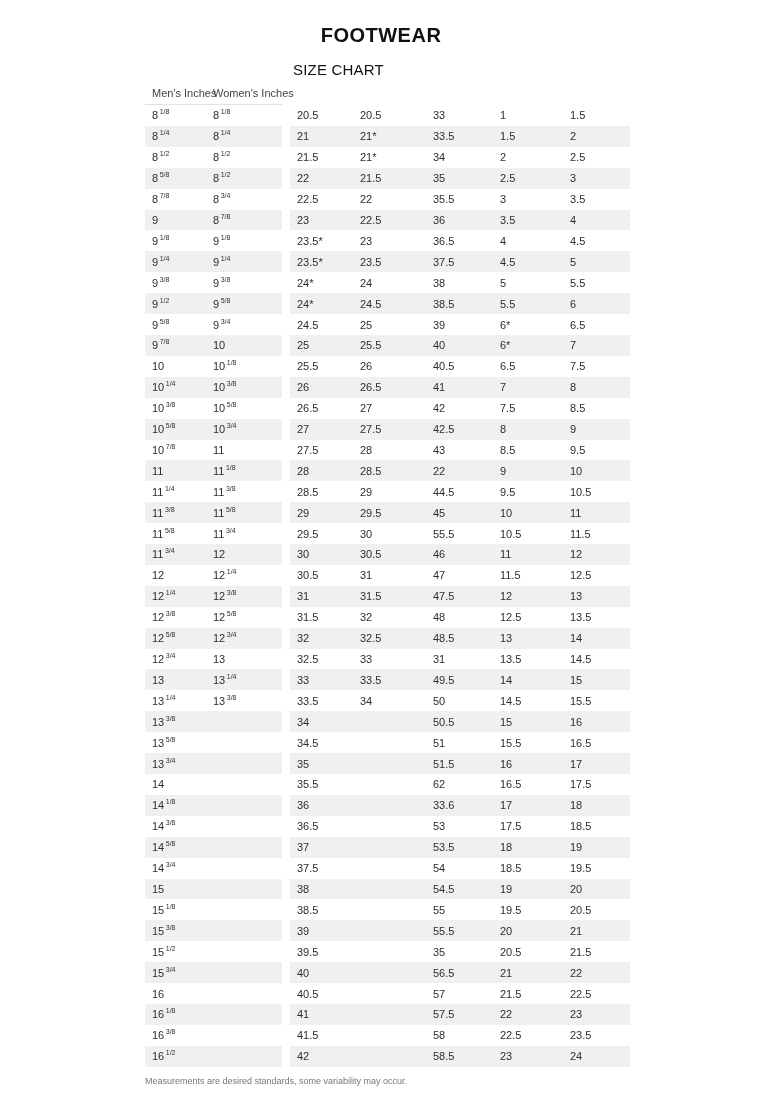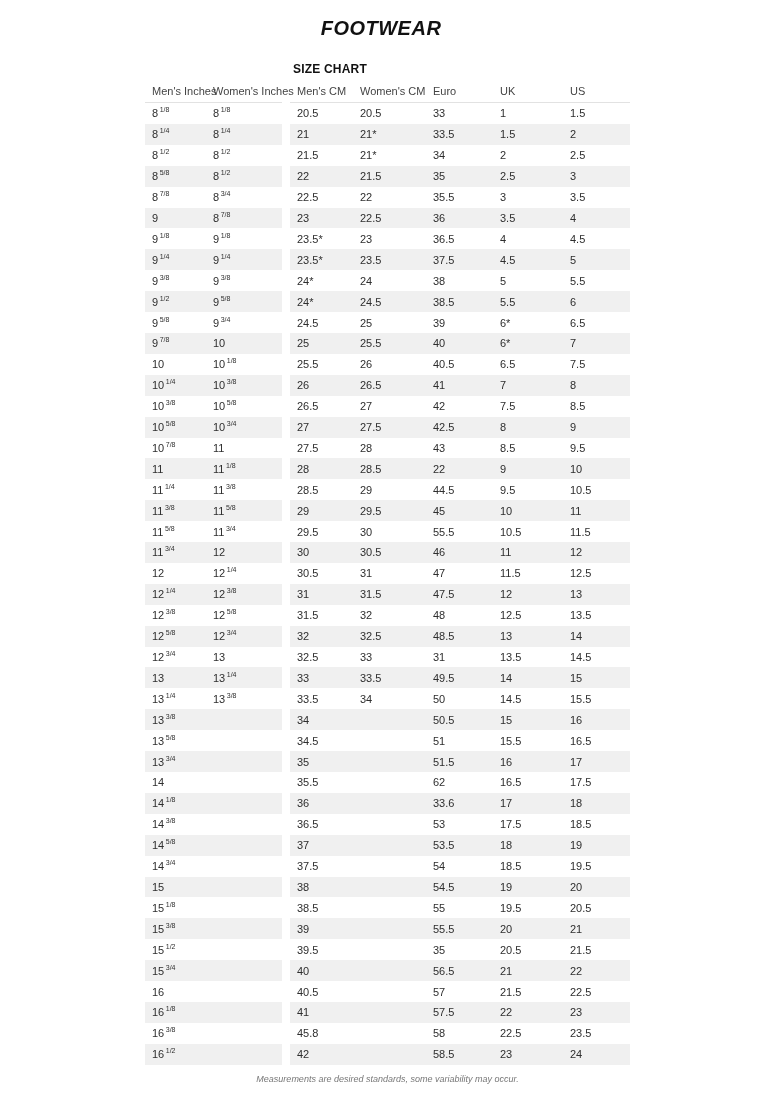--- a/index.html
+++ b/index.html
@@ -10,26 +10,26 @@
     --title:#111111;
     --footnote:#777777;
   }
   *{box-sizing:border-box;}
   html,body{margin:0;padding:0;}
   body{
     width:762px;height:1100px;background:#ffffff;overflow:hidden;position:relative;
     font-family:"Liberation Sans","DejaVu Sans",sans-serif;color:var(--text);
   }
   .page-title{
-    margin:0;padding-top:17px;text-align:center;
-    font-size:20px;font-weight:700;letter-spacing:0.5px;color:var(--title);font-style:italic;
+    margin:7px;padding-top:17px;text-align:center;
+    font-size:20px;font-weight:700;letter-spacing:0.5px;color:var(--title);
   }
   .section-title{
-    margin:22px 0 0 293px;
-    font-size:12px;font-weight:700;letter-spacing:0.2px;color:var(--title);
+    margin:14px 0 0 293px;
+    font-size:15px;font-weight:400;letter-spacing:0.2px;color:var(--title);
   }
   .table-wrap{margin:7px 0 0 145px;width:485px;font-size:11px;}
   .hrow{display:flex;}
   .seg{display:flex;}
   .seg-left{width:137px;}
   .seg-right{width:340px;margin-left:8px;}
   .hrow .seg{
     border-bottom:1px solid var(--border);
     padding-bottom:5px;padding-top:2px;color:var(--header-text);
   }
@@ -43,44 +43,37 @@
   .hcell{align-items:flex-end;}
   .c0{width:61px;}
   .c1{width:76px;}
   .c2{width:63px;}
   .c3{width:73px;}
   .c4{width:67px;}
   .c5{width:70px;}
   .c6{width:67px;}
   .frac{font-size:7px;position:relative;top:-3.5px;margin-left:1.5px;}
   .footnote{
-    margin:9px 0 0 145px;width:485px;text-align:center;
-    font-size:9px;color:var(--footnote);font-style:italic;
+    margin:9px 0 0 145px;width:485px;text-align:left;
+    font-size:9px;color:var(--footnote);
   }
 </style>
 </head>
 <body>
 
 <h1 class="page-title">FOOTWEAR</h1>
 
 <h2 class="section-title">SIZE CHART</h2>
 
 <div class="table-wrap">
   <div class="hrow">
     <div class="seg seg-left">
         <div class="cell c0 hcell">Men's Inches</div>
         <div class="cell c1 hcell">Women's Inches</div>
       </div>
-    <div class="seg seg-right">
-        <div class="cell c2 hcell">Men's CM</div>
-        <div class="cell c3 hcell">Women's CM</div>
-        <div class="cell c4 hcell">Euro</div>
-        <div class="cell c5 hcell">UK</div>
-        <div class="cell c6 hcell">US</div>
-      </div>
   </div>
   <div>
       <div class="brow">
         <div class="seg seg-left">
           <div class="cell c0">8<span class="frac">1/8</span></div>
           <div class="cell c1">8<span class="frac">1/8</span></div>
         </div>
         <div class="seg seg-right">
           <div class="cell c2">20.5</div>
           <div class="cell c3">20.5</div>
@@ -647,21 +640,21 @@
           <div class="cell c5">22</div>
           <div class="cell c6">23</div>
         </div>
       </div>
       <div class="brow">
         <div class="seg seg-left">
           <div class="cell c0">16<span class="frac">3/8</span></div>
           <div class="cell c1"></div>
         </div>
         <div class="seg seg-right">
-          <div class="cell c2">45.8</div>
+          <div class="cell c2">41.5</div>
           <div class="cell c3"></div>
           <div class="cell c4">58</div>
           <div class="cell c5">22.5</div>
           <div class="cell c6">23.5</div>
         </div>
       </div>
       <div class="brow">
         <div class="seg seg-left stripe">
           <div class="cell c0">16<span class="frac">1/2</span></div>
           <div class="cell c1"></div>

